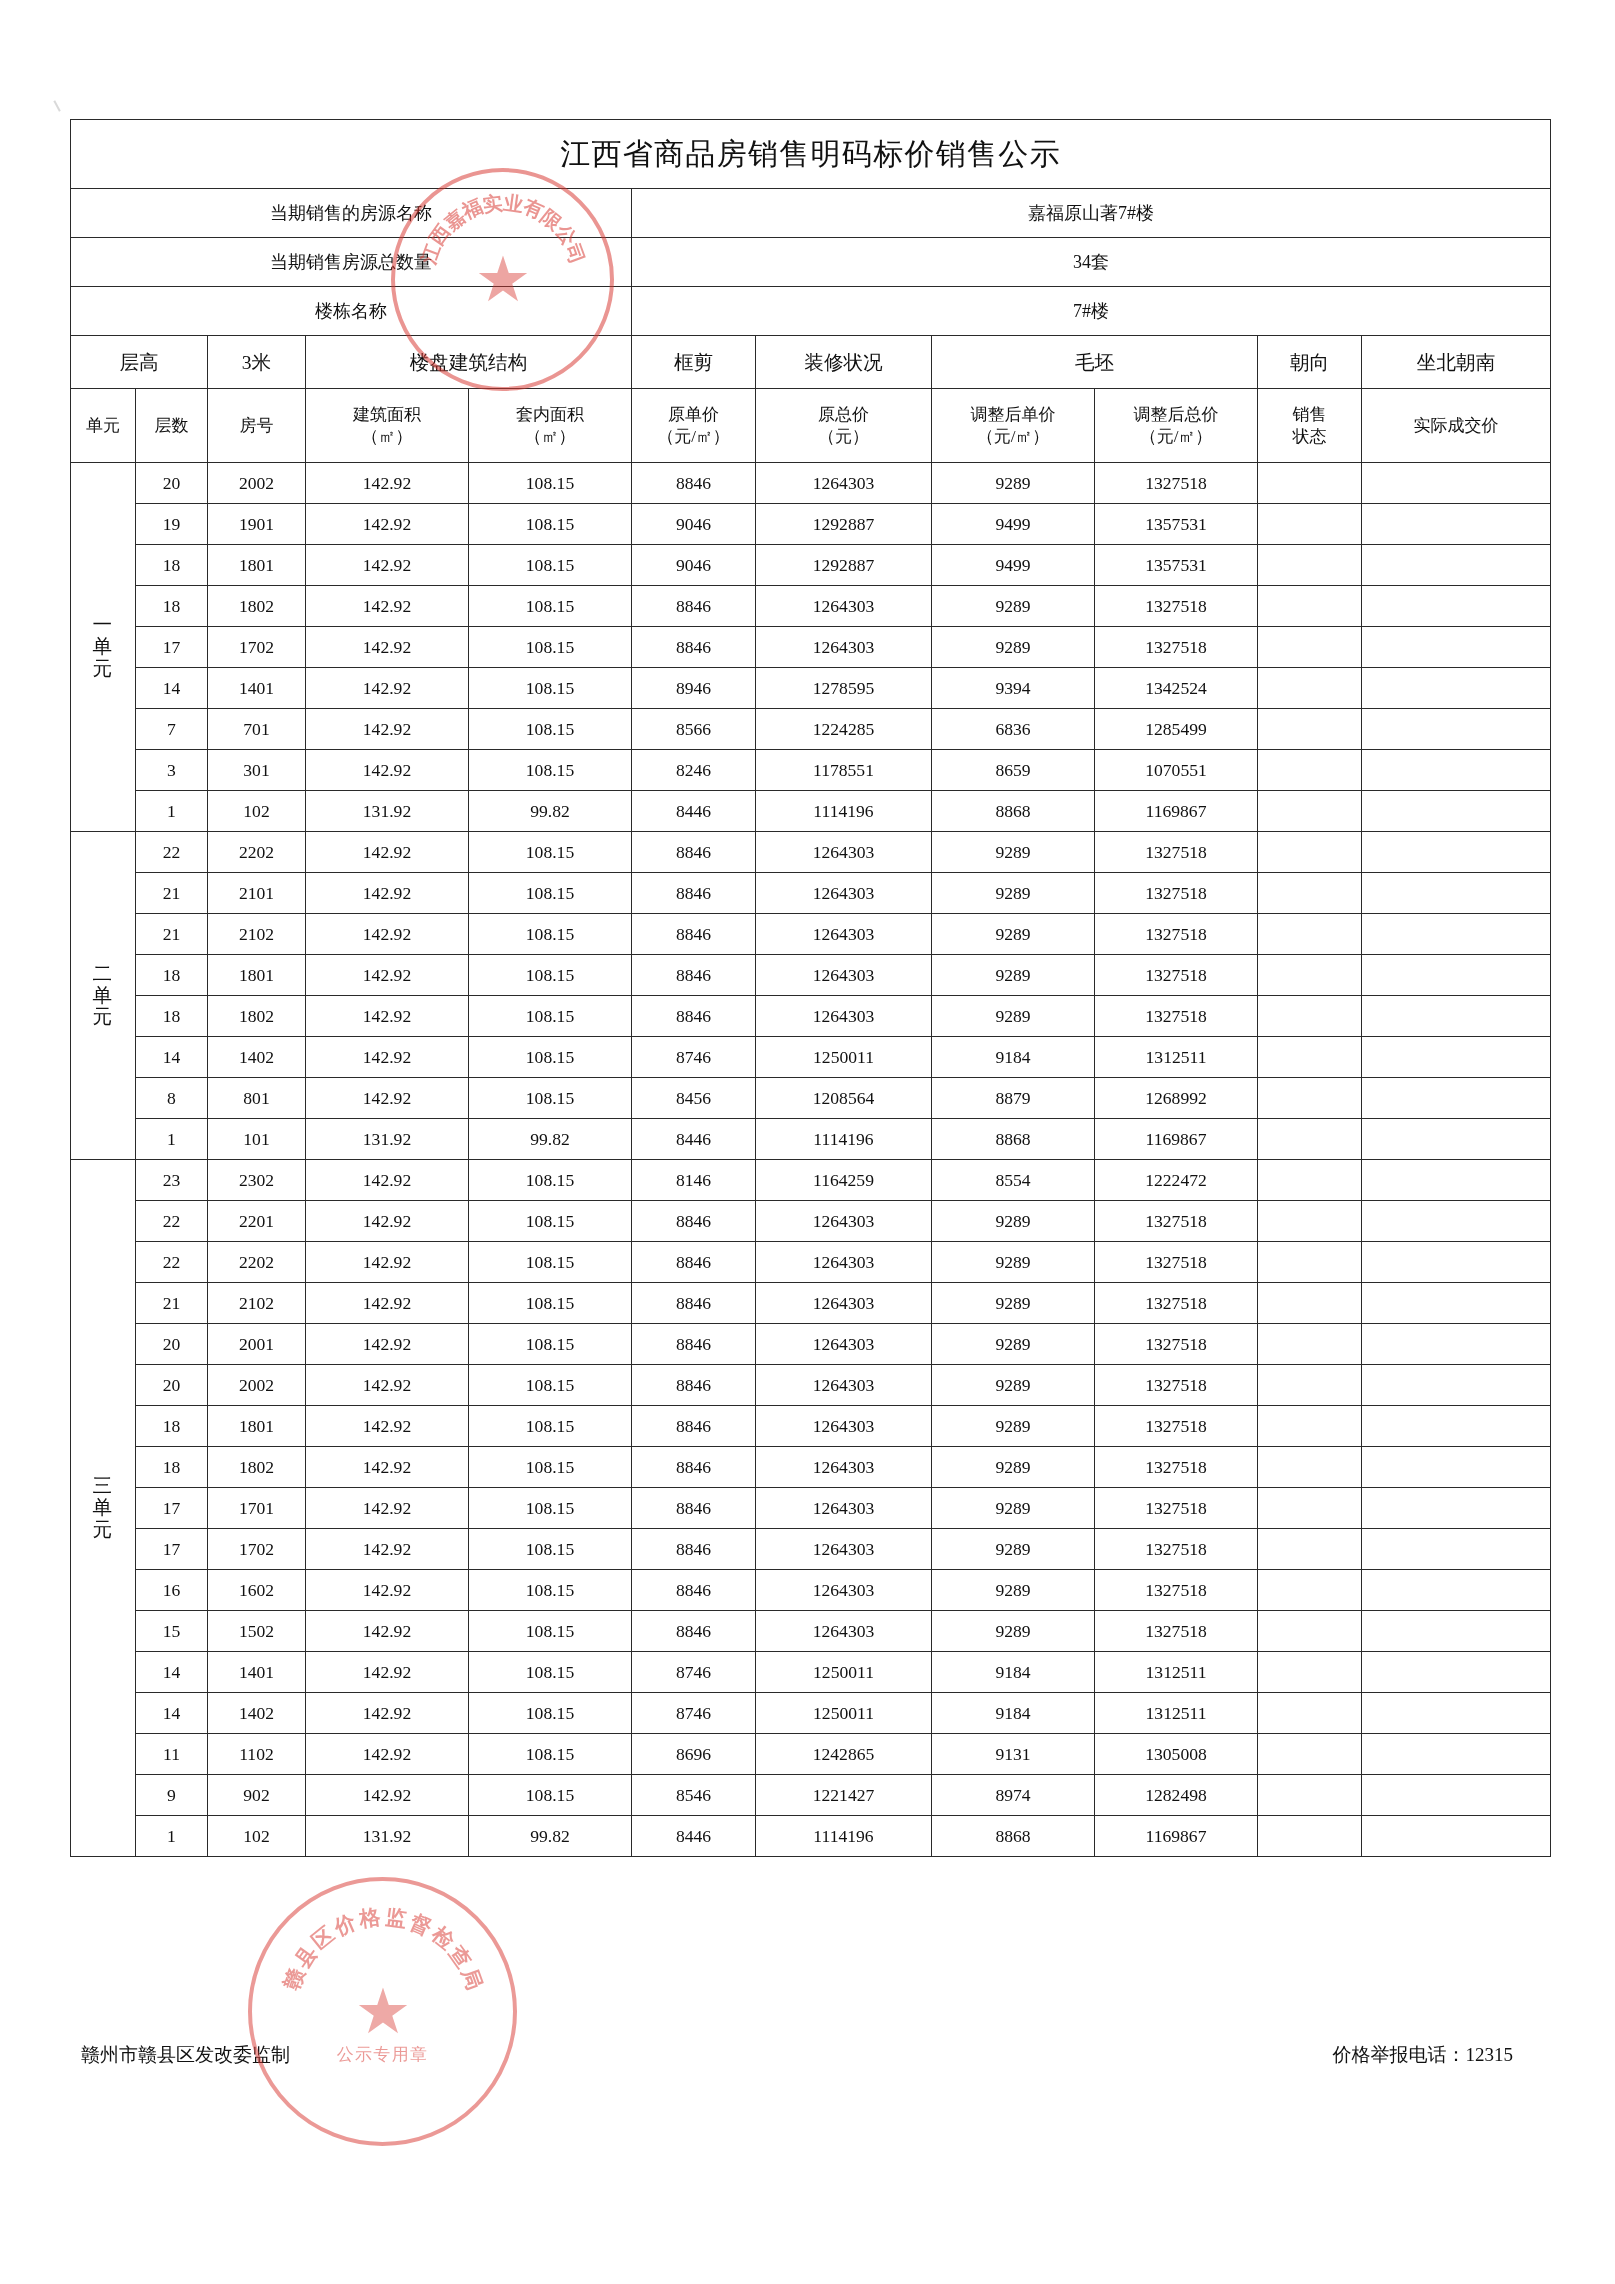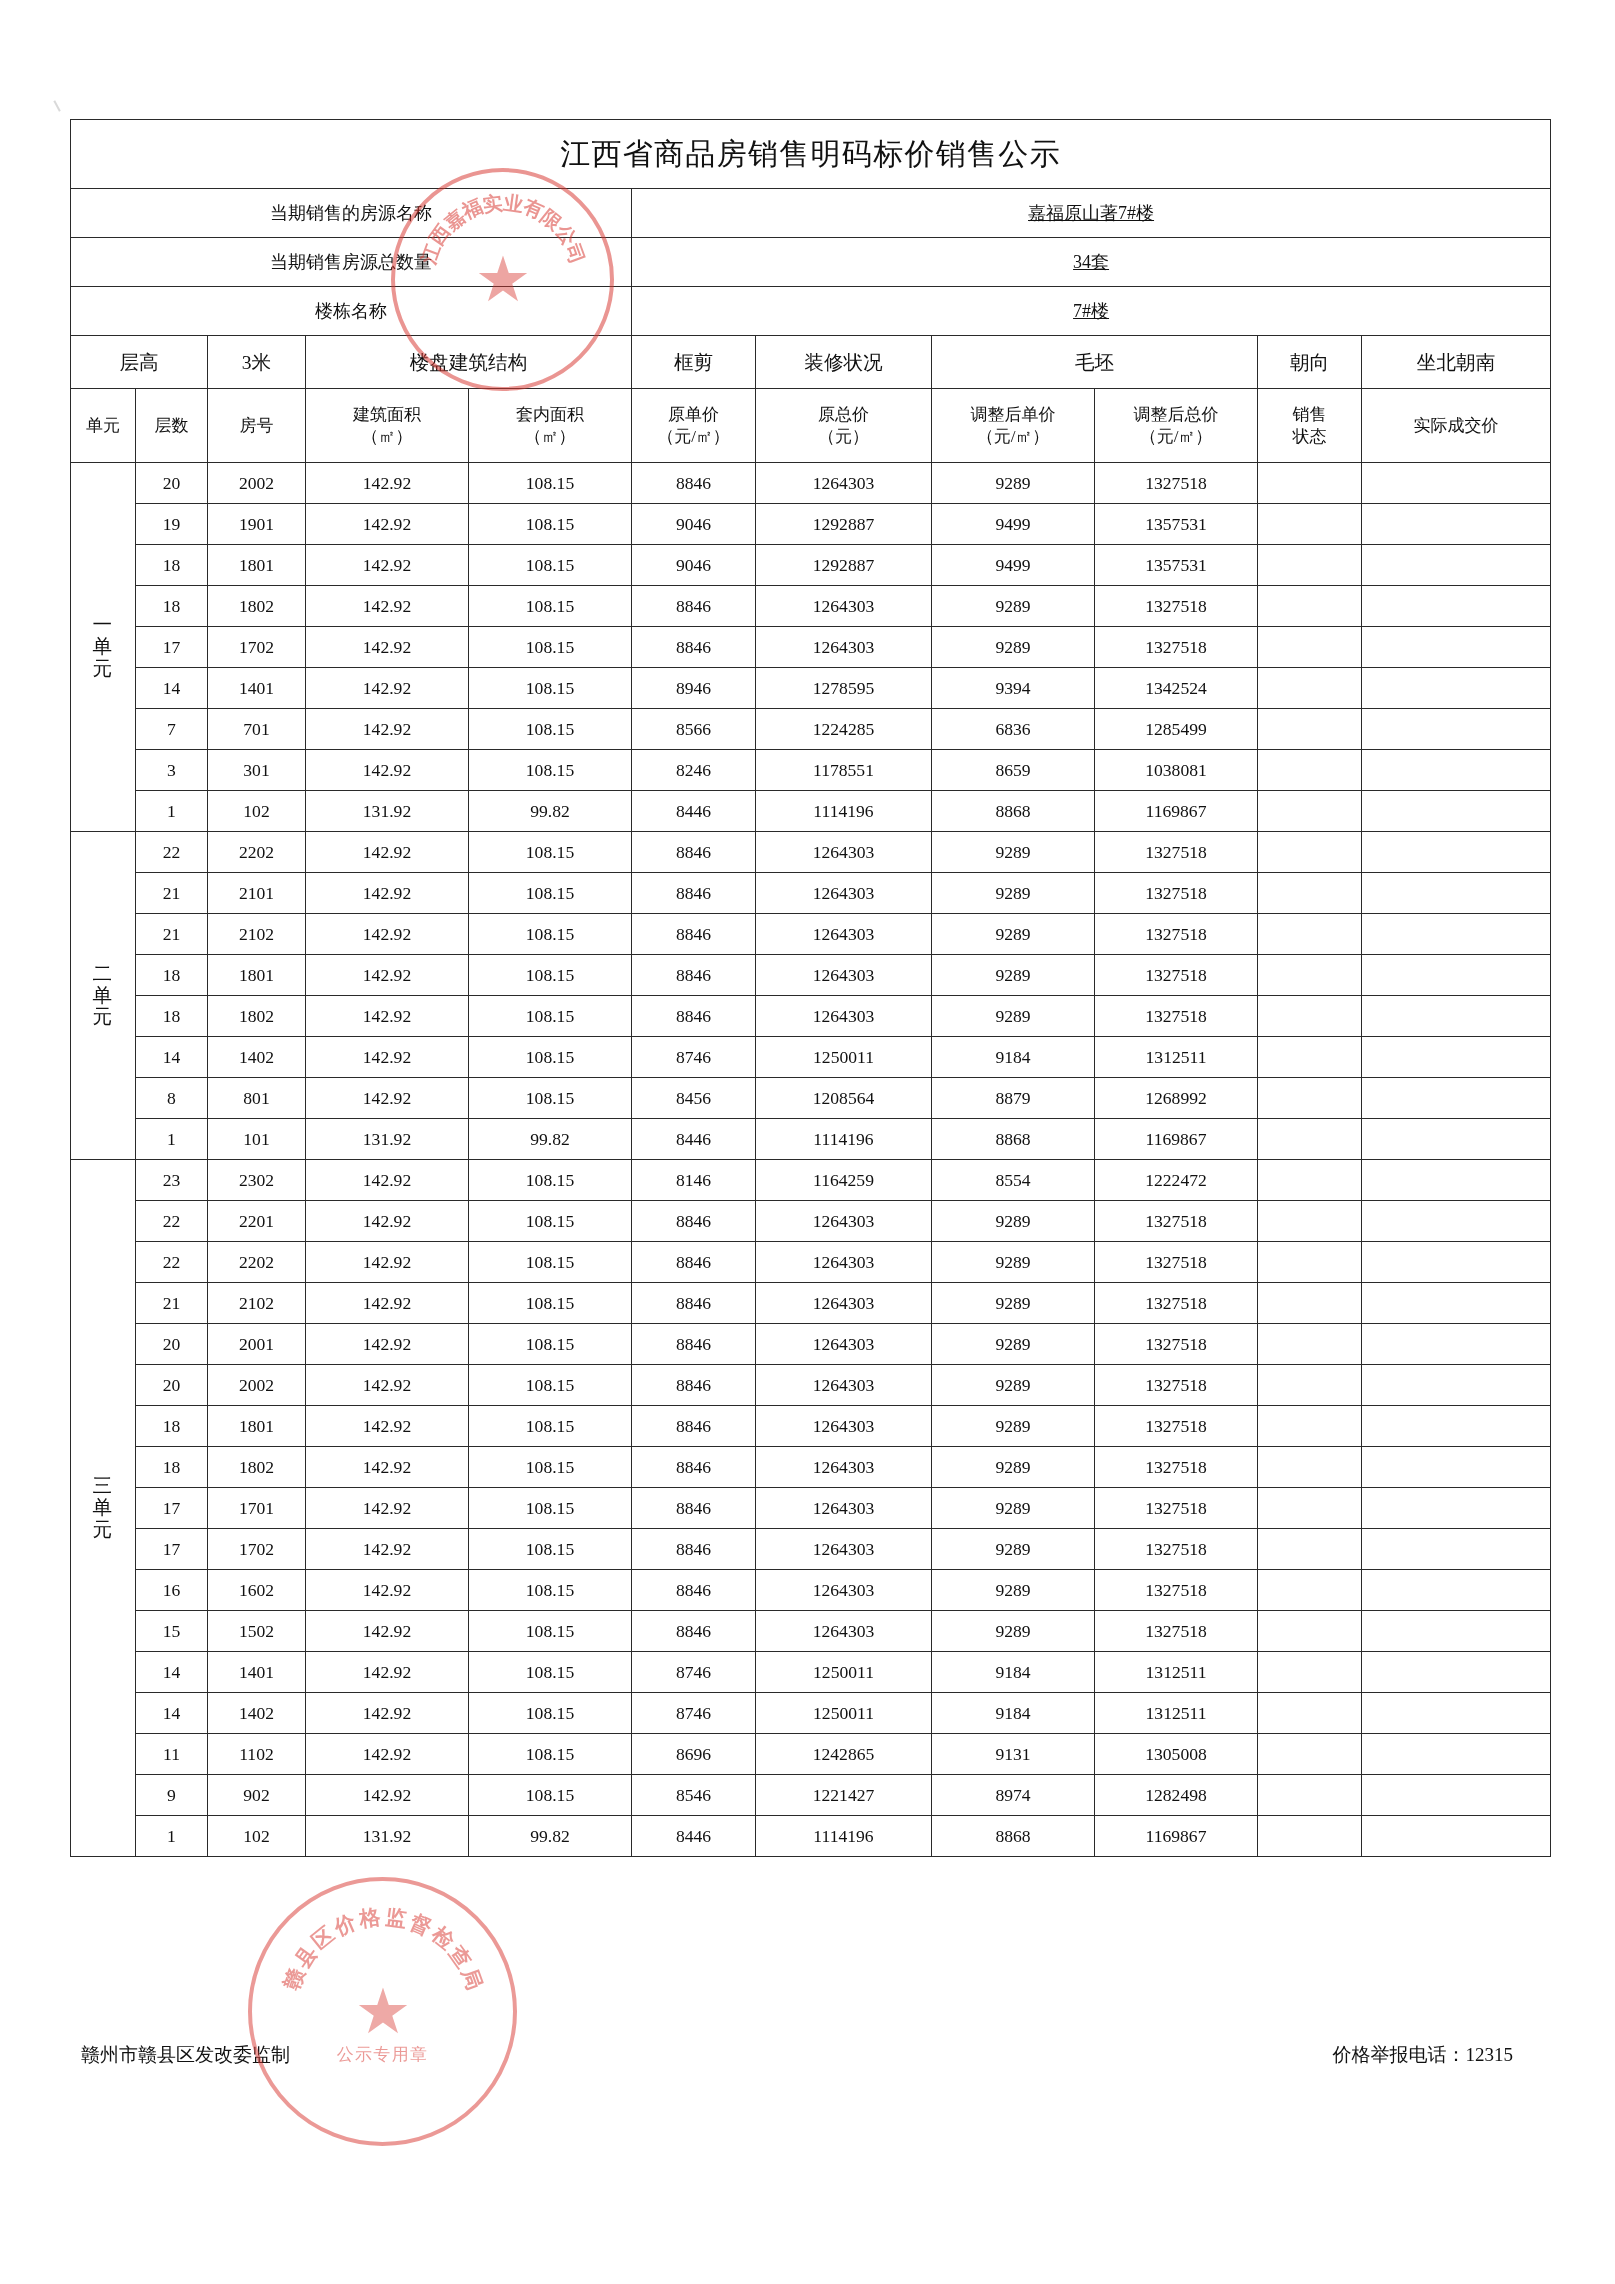--- a/index.html
+++ b/index.html
@@ -56,21 +56,20 @@
     font-weight: bold;
     letter-spacing: 1.3px;
   }
   .label-cell {
     height: 48px;
     font-size: 18px;
   }
   .value-cell {
     height: 48px;
     font-size: 18px;
-    text-decoration: underline;
   }
   .spec-cell {
     height: 52px;
     font-size: 19.6px;
     font-weight: bold;
     margin-left: 24px;
   }
   .hdr-cell {
     height: 73px;
     font-size: 17px;
@@ -353,21 +352,21 @@
           <td class="data blank"></td>
         </tr>
         <tr>
           <td class="data">3</td>
           <td class="data">301</td>
           <td class="data">142.92</td>
           <td class="data">108.15</td>
           <td class="data">8246</td>
           <td class="data">1178551</td>
           <td class="data">8659</td>
-          <td class="data">1038081</td>
+          <td class="data">1070551</td>
           <td class="data blank"></td>
           <td class="data blank"></td>
         </tr>
         <tr>
           <td class="data">1</td>
           <td class="data">102</td>
           <td class="data">131.92</td>
           <td class="data">99.82</td>
           <td class="data">8446</td>
           <td class="data">1114196</td>

